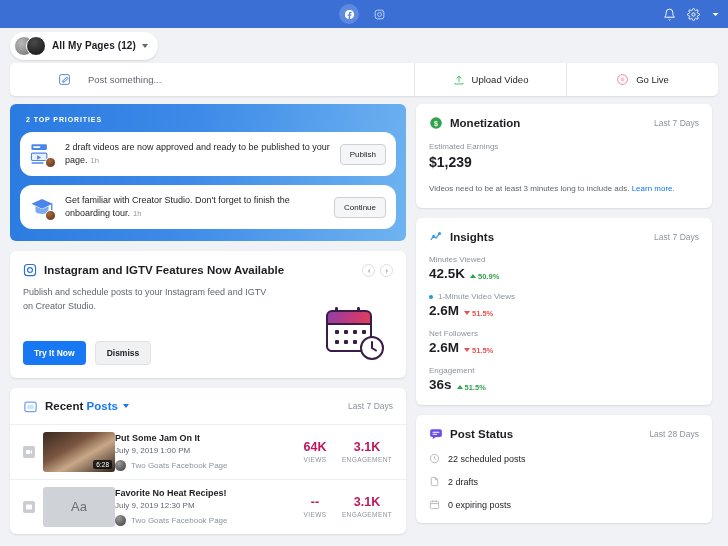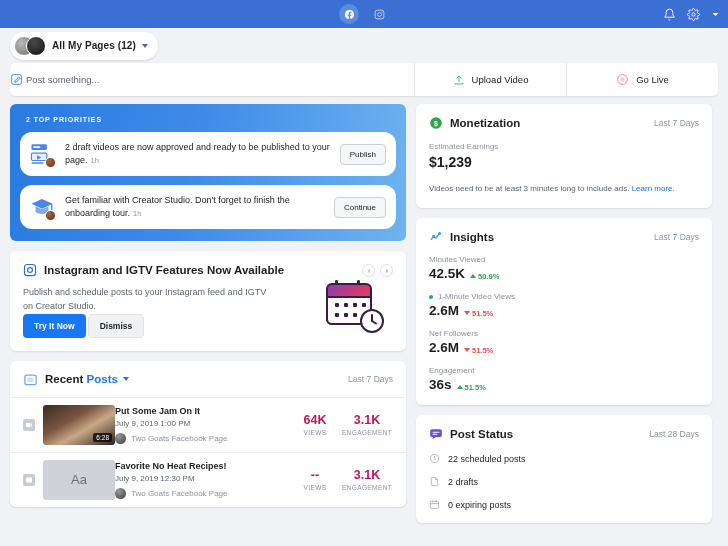--- a/index.html
+++ b/index.html
@@ -45,21 +45,21 @@
   .av1 { left: 0; background: radial-gradient(circle at 35% 35%, #b9b9b9, #6e6e6e); }
   .av2 { left: 12px; background: radial-gradient(circle at 40% 30%, #4a4a4a, #111); }
   .pagesel-label { font-size: 10px; color: #1c1e21; font-weight: 600; letter-spacing:.1px;}
   .caret { width:0;height:0;border-left:3.5px solid transparent;border-right:3.5px solid transparent;border-top:4px solid #606770;}
 
   
   .composer {
     margin: 0 10px; height: 33px; background: #fff; border-radius: 5px;
     display: flex; align-items: stretch; box-shadow: 0 1px 2px rgba(0,0,0,.1);
   }
-  .comp-input { flex: 1; display: flex; align-items: center; gap: 3px; padding-left: 0; cursor: text;}
+  .comp-input { flex: 1; display: flex; align-items: center; gap: 17px; padding-left: 0; cursor: text; margin-left: 48px;}
   .comp-ph { font-size: 9.5px; color: #606770; }
   .comp-btn {
     width: 152px; display: flex; align-items: center; justify-content: center; gap: 7px;
     border-left: 1px solid #e4e6eb; cursor: pointer;
   }
   .comp-btn span { font-size: 9.5px; color: #1c1e21; }
 
   
   .cols { display: flex; gap: 10px; padding: 8px 10px 0 10px; }
   .colL { width: 396px; }
@@ -90,21 +90,21 @@
   .card { background: #fff; border-radius: 6px; box-shadow: 0 1px 2px rgba(0,0,0,.10); }
 
   
   .igtv { margin-top: 10px; padding: 12px 13px 13px 13px; position: relative; }
   .igtv-head { display: flex; align-items: center; gap: 7px; }
   .igtv-h { font-size: 11.5px; font-weight: 700; color: #1c1e21; }
   .igtv-navs { position: absolute; right: 13px; top: 13px; display: flex; gap: 5px; }
   .navcirc { width: 13px; height: 13px; border-radius: 50%; border: 1px solid #dcdee1;
              display: flex; align-items: center; justify-content: center; color: #bec3c9; cursor: pointer; }
   .igtv-body { font-size: 9px; color: #606770; line-height: 1.55; margin-top: 9px; width: 255px; }
-  .igtv-btns { display: flex; gap: 2px; }
+  .igtv-btns { display: flex; gap: 9px; margin-top: 27px; }
   .btn-blue { background: #1877f2; color: #fff; font-size: 8.5px; font-weight: 700;
               border: none; border-radius: 4px; padding: 6px 11px; cursor: pointer; }
   .btn-gray { background: #f0f1f3; color: #1c1e21; font-size: 8.5px; font-weight: 600;
               border: 1px solid #e0e2e6; border-radius: 4px; padding: 6px 11px; cursor: pointer; }
   .cal-wrap { position: absolute; right: 18px; bottom: 12px; }
 
   
   .rp { margin-top: 10px; }
   .rp-head { display: flex; align-items: center; padding: 11px 13px 10px 13px; }
   .rp-title { font-size: 11.5px; font-weight: 700; color: #1c1e21; margin-left: 7px; }

